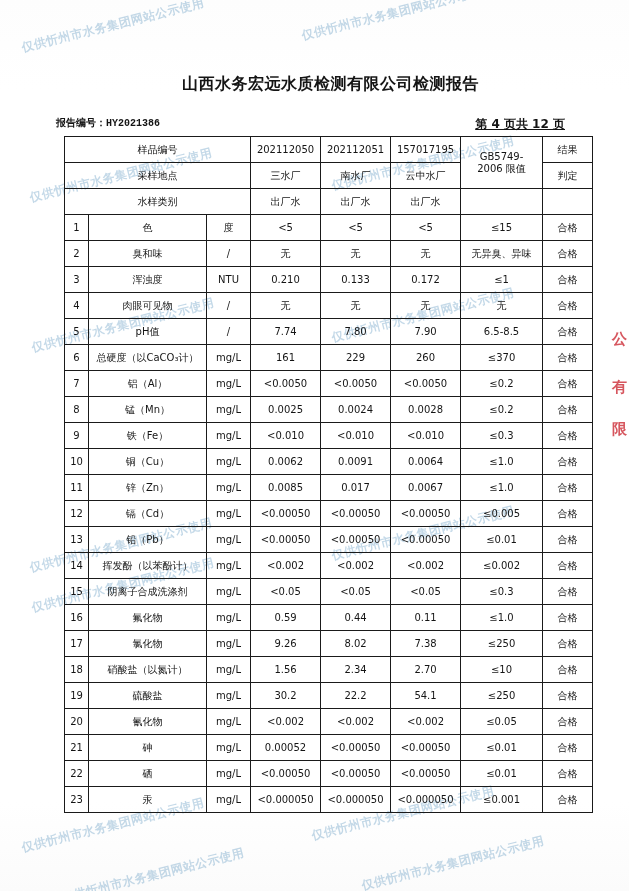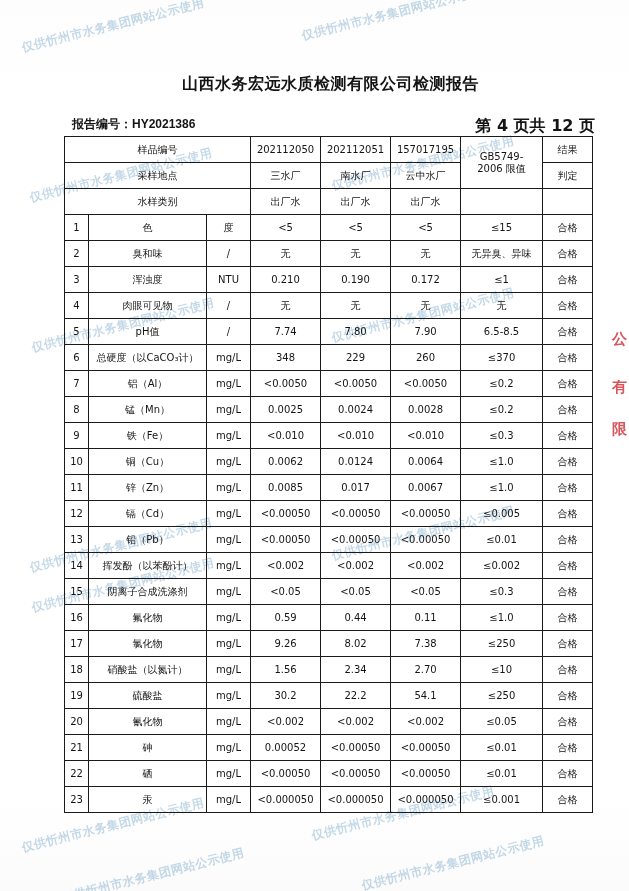--- a/index.html
+++ b/index.html
@@ -41,32 +41,33 @@
     font-size: 16px;
     font-weight: bold;
     letter-spacing: 0.5px;
     font-family: "DejaVu Sans", "Liberation Sans", sans-serif;
     padding-left: 16px;
   }
 
   .report-no {
     position: absolute;
     top: 116px;
-    left: 72px;
+    left: 56px;
+    font-size: 10px;
+    font-weight: bold;
+    font-family: Liberation Mono, monospace;
+  }
+  .page-no {
+    position: absolute;
+    top: 116px;
+    right: 64px;
     font-size: 12px;
     font-weight: bold;
-    font-family: Liberation Sans, sans-serif;
-  }
-  .page-no {
-    position: absolute;
-    top: 116px;
-    right: 34px;
-    font-size: 16px;
-    font-weight: bold;
     font-family: "DejaVu Sans", "Liberation Sans", sans-serif;
+    text-decoration: underline;
   }
 
   table.rpt {
     position: absolute;
     top: 136px;
     left: 64px;
     width: 528px;
     border-collapse: collapse;
     table-layout: fixed;
     font-size: 10.5px;
@@ -209,21 +210,21 @@
           <td class="val">无</td>
           <td class="val">无</td>
           <td class="limit small">无异臭、异味</td>
           <td class="judge">合格</td>
         </tr>
         <tr>
           <td class="idx">3</td>
           <td class="name">浑浊度</td>
           <td class="unit">NTU</td>
           <td class="val">0.210</td>
-          <td class="val">0.190</td>
+          <td class="val">0.133</td>
           <td class="val">0.172</td>
           <td class="limit">≤1</td>
           <td class="judge">合格</td>
         </tr>
         <tr>
           <td class="idx">4</td>
           <td class="name">肉眼可见物</td>
           <td class="unit">/</td>
           <td class="val">无</td>
           <td class="val">无</td>
@@ -238,21 +239,21 @@
           <td class="val">7.74</td>
           <td class="val">7.80</td>
           <td class="val">7.90</td>
           <td class="limit">6.5-8.5</td>
           <td class="judge">合格</td>
         </tr>
         <tr>
           <td class="idx">6</td>
           <td class="name small">总硬度（以CaCO₃计）</td>
           <td class="unit">mg/L</td>
-          <td class="val">348</td>
+          <td class="val">161</td>
           <td class="val">229</td>
           <td class="val">260</td>
           <td class="limit">≤370</td>
           <td class="judge">合格</td>
         </tr>
         <tr>
           <td class="idx">7</td>
           <td class="name">铝（Al）</td>
           <td class="unit">mg/L</td>
           <td class="val">&lt;0.0050</td>
@@ -279,21 +280,21 @@
           <td class="val">&lt;0.010</td>
           <td class="val">&lt;0.010</td>
           <td class="limit">≤0.3</td>
           <td class="judge">合格</td>
         </tr>
         <tr>
           <td class="idx">10</td>
           <td class="name">铜（Cu）</td>
           <td class="unit">mg/L</td>
           <td class="val">0.0062</td>
-          <td class="val">0.0124</td>
+          <td class="val">0.0091</td>
           <td class="val">0.0064</td>
           <td class="limit">≤1.0</td>
           <td class="judge">合格</td>
         </tr>
         <tr>
           <td class="idx">11</td>
           <td class="name">锌（Zn）</td>
           <td class="unit">mg/L</td>
           <td class="val">0.0085</td>
           <td class="val">0.017</td>

